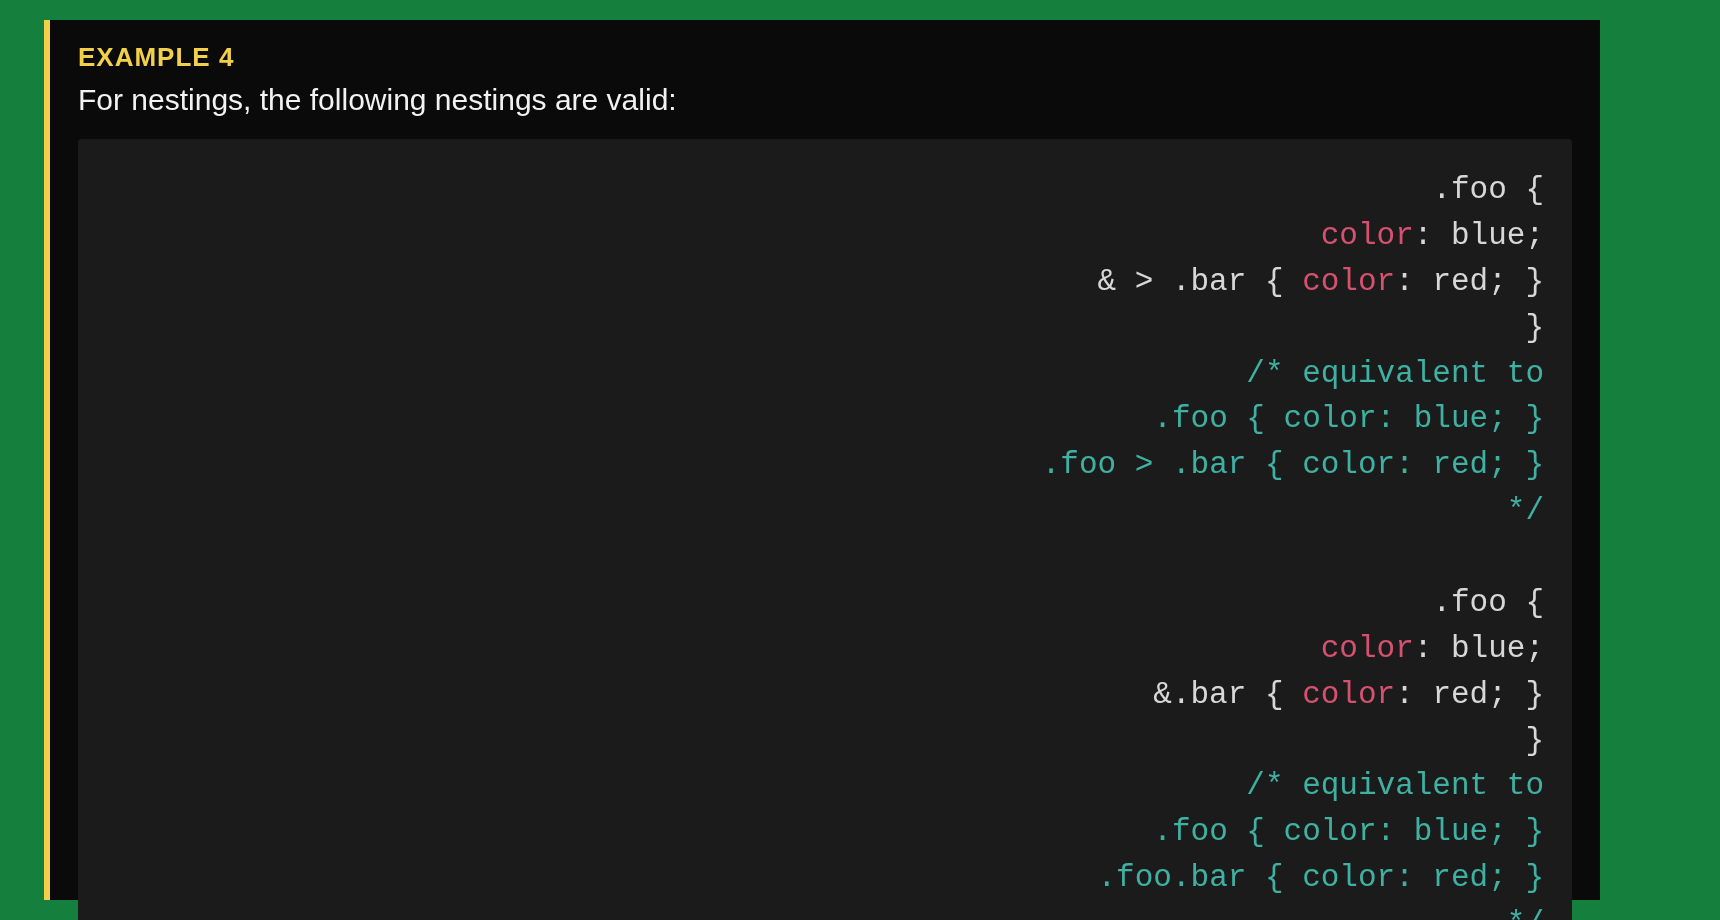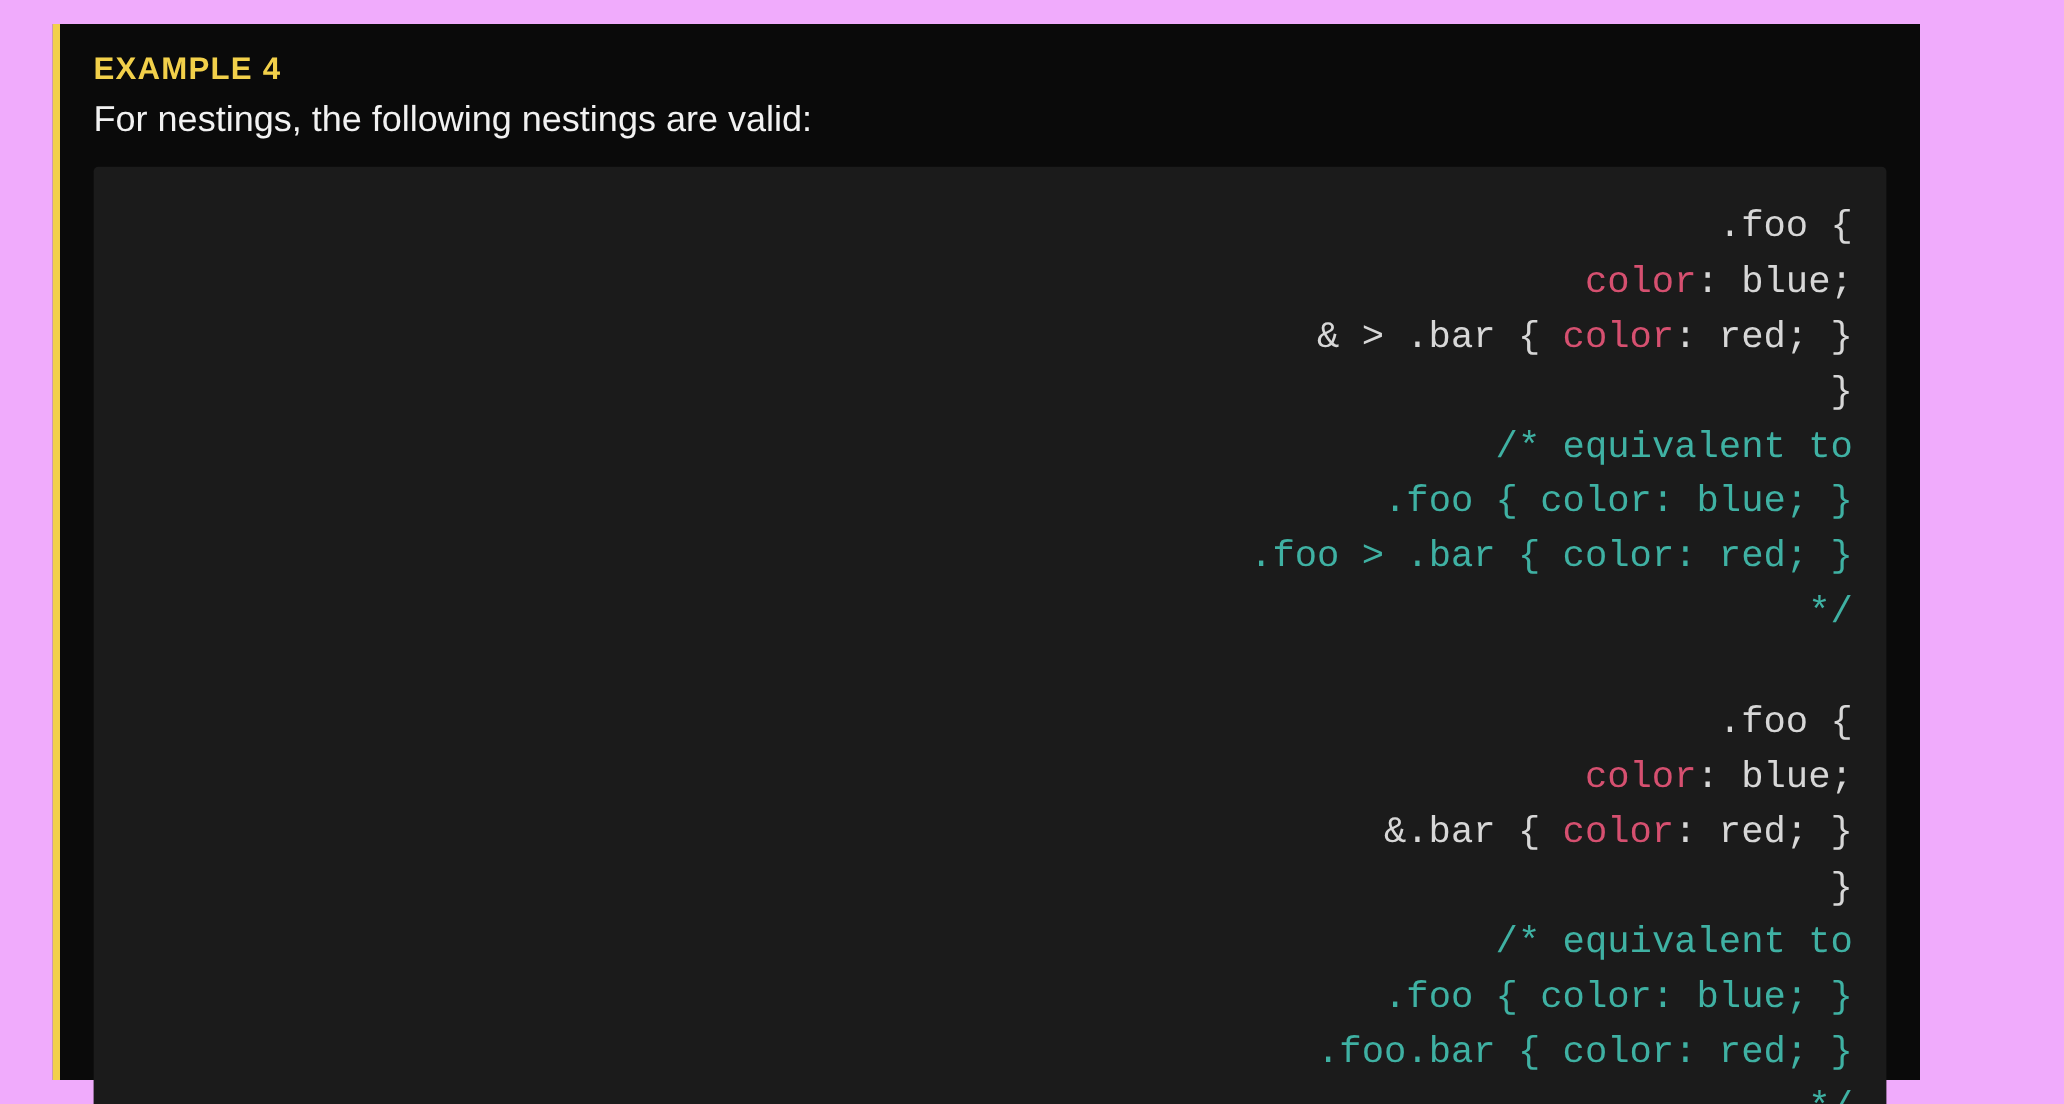--- a/index.html
+++ b/index.html
@@ -5,21 +5,21 @@
   html, body {
     margin: 0;
     padding: 0;
     background: #000;
     width: 1720px;
     height: 920px;
     overflow: hidden;
     font-family: -apple-system, BlinkMacSystemFont, "Segoe UI", Helvetica, Arial, sans-serif;
   }
   .page {
-    background: #f0abfc;
+    background: #15803d;
     padding: 20px 120px 20px 44px;
     box-sizing: border-box;
     width: 100%;
     height: 100%;
   }
   .example-box {
     background: #0a0a0a;
     border-left: 6px solid #f2d04a;
     padding: 22px 28px 28px 28px;
     box-sizing: border-box;

